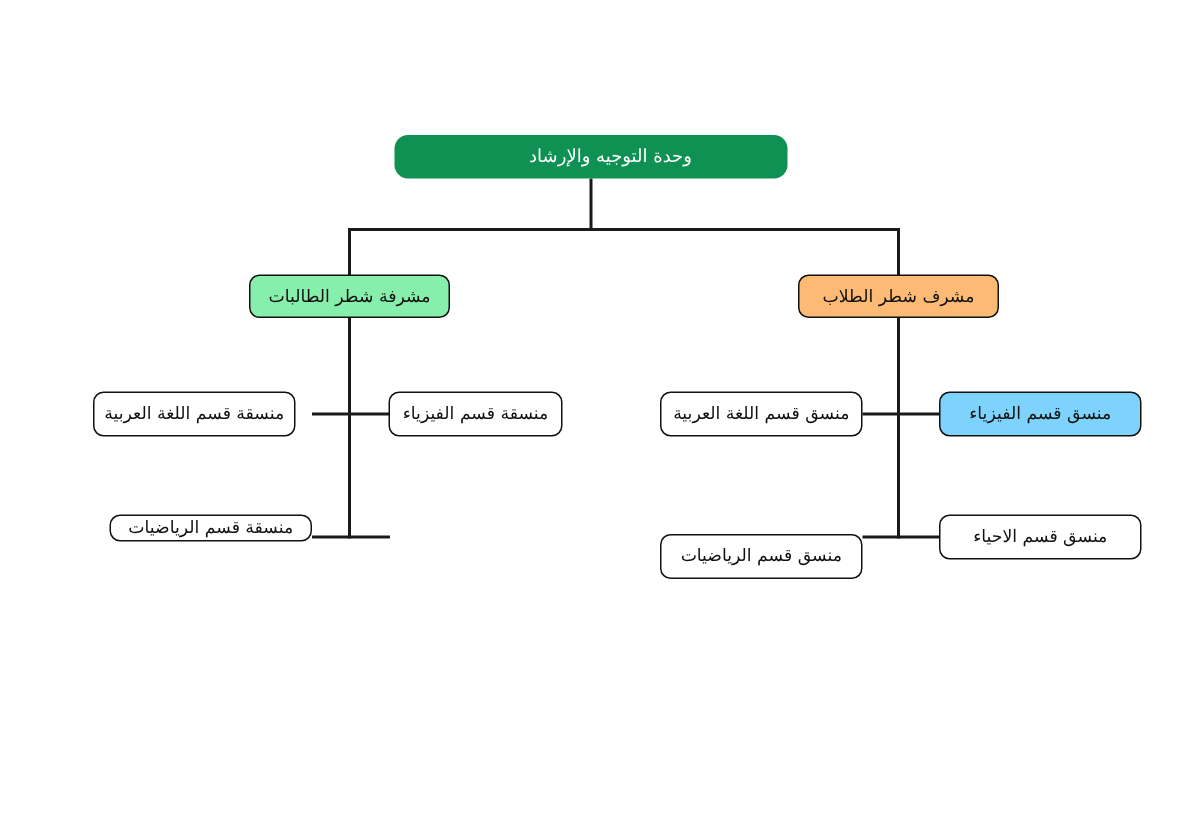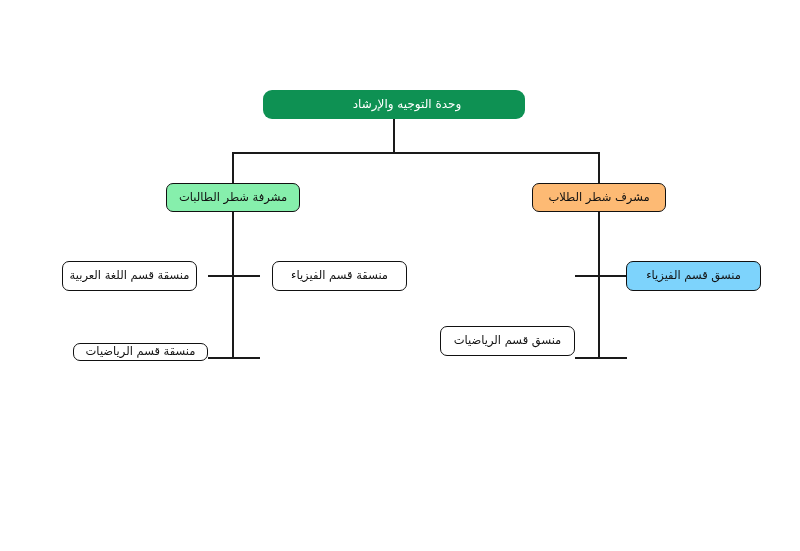--- a/index.html
+++ b/index.html
@@ -56,28 +56,28 @@
 
   
   #node-root      { left: 263px; top: 90px;  width: 262px; height: 29px; }
 
   
   #node-sup-female { left: 166px; top: 183px; width: 134px; height: 29px; }
   #node-sup-male   { left: 532px; top: 183px; width: 134px; height: 29px; }
 
   
   #node-f-arabic  { left: 62px;  top: 261px; width: 135px; height: 30px; }
-  #node-f-physics { left: 272px; top: 261px; width: 135px; height: 30px; }
+  #node-f-physics { left: 259px; top: 261px; width: 116px; height: 30px; }
   #node-f-math    { left: 73px;  top: 343px; width: 135px; height: 18px; }
   #node-f-chem    { left: 259px; top: 343px; width: 135px; height: 30px; }
 
   
   #node-m-arabic  { left: 440px; top: 261px; width: 135px; height: 30px; }
   #node-m-physics { left: 626px; top: 261px; width: 135px; height: 30px; }
-  #node-m-math    { left: 440px; top: 326px; width: 135px; height: 30px; }
+  #node-m-math    { left: 440px; top: 356px; width: 135px; height: 30px; }
   #node-m-bio     { left: 626px; top: 343px; width: 135px; height: 30px; }
 
   
   
   #conn-root-stem   { left: 393px; top: 119px; height: 34px; }
   
   #conn-split-bar   { left: 232px; top: 152px; width: 367px; }
   
   #conn-drop-female { left: 232px; top: 152px; height: 32px; }
   #conn-drop-male   { left: 598px; top: 152px; height: 32px; }
@@ -116,19 +116,21 @@
 
   <div class="node" id="node-sup-male" style="background: #fdba74; border-color: rgb(17, 17, 17); color: rgb(17, 17, 17);">مشرف شطر الطلاب</div>
 
   <div class="node" id="node-f-arabic" style="background: rgb(255, 255, 255); border-color: rgb(17, 17, 17); color: rgb(17, 17, 17);">منسقة قسم اللغة العربية</div>
 
   <div class="node" id="node-f-physics" style="background: rgb(255, 255, 255); border-color: rgb(17, 17, 17); color: rgb(17, 17, 17);">منسقة قسم الفيزياء</div>
 
   <div class="node" id="node-f-math" style="background: rgb(255, 255, 255); border-color: rgb(17, 17, 17); color: rgb(17, 17, 17);">منسقة قسم الرياضيات</div>
 
 
+  <div class="node" id="node-m-arabic" style="background: rgb(255, 255, 255); border-color: rgb(17, 17, 17); color: rgb(17, 17, 17);">منسق قسم اللغة العربية</div>
 
   <div class="node" id="node-m-physics" style="background: #7dd3fc; border-color: rgb(17, 17, 17); color: rgb(17, 17, 17);">منسق قسم الفيزياء</div>
 
   <div class="node" id="node-m-math" style="background: rgb(255, 255, 255); border-color: rgb(17, 17, 17); color: rgb(17, 17, 17);">منسق قسم الرياضيات</div>
 
+  <div class="node" id="node-m-bio" style="background: rgb(255, 255, 255); border-color: rgb(17, 17, 17); color: rgb(17, 17, 17);">منسق قسم الاحياء</div>
 
 </div>
 
 </body></html>

